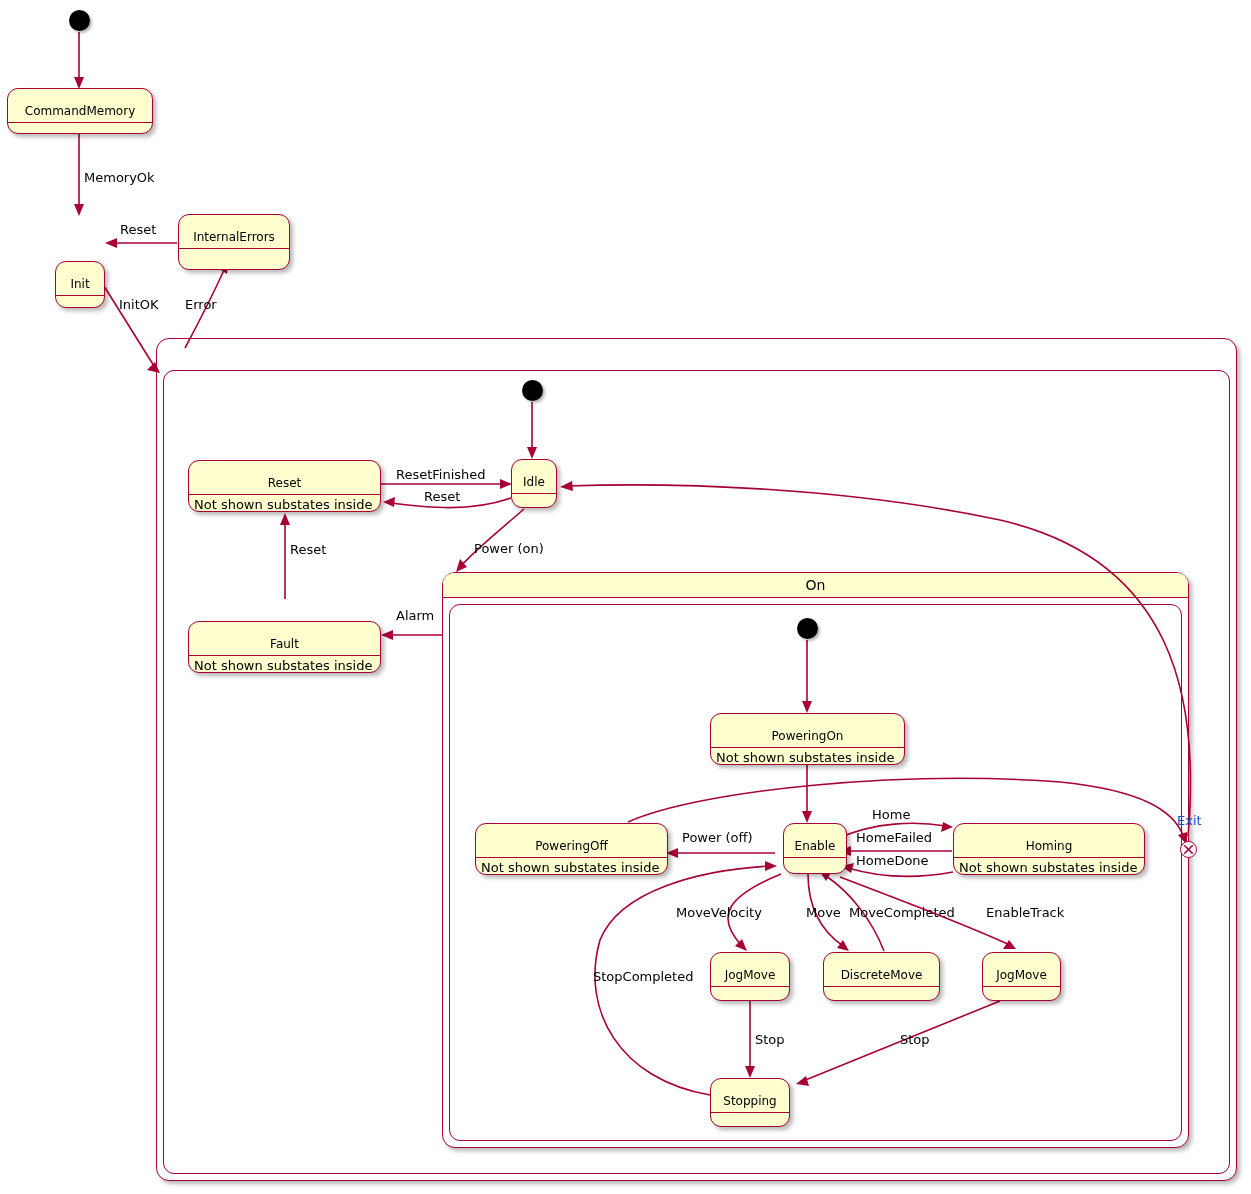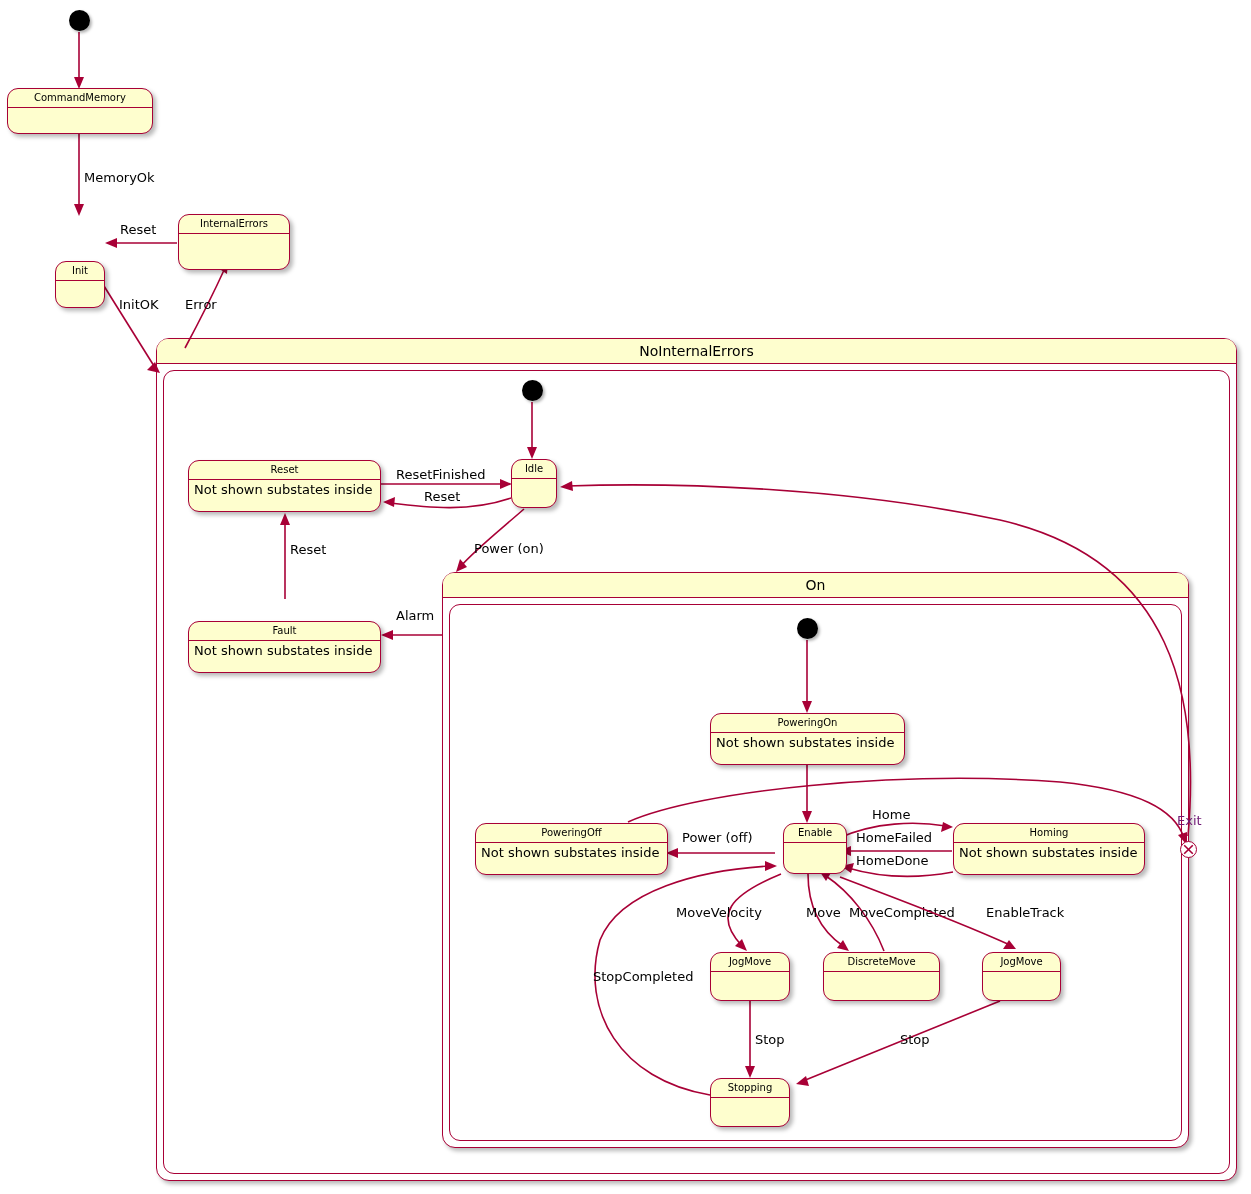--- a/index.html
+++ b/index.html
@@ -77,24 +77,24 @@
     box-sizing: border-box;
     border: 1.8px solid #A80036;
     border-radius: 11px;
     background: #FEFECE;
     box-shadow: 3px 3px 4px rgba(0,0,0,0.28);
     overflow: hidden;
   }
   .state .st-name {
     box-sizing: border-box;
     text-align: center;
-    font-size: 10px;
+    font-size: 12px;
     color: #000000;
     border-bottom: 1.8px solid #A80036;
-    padding: 3px 8px 4px 8px;
+    padding: 15px 8px 4px 8px;
     white-space: nowrap;
   }
   .state .st-body {
     box-sizing: border-box;
     font-size: 13px;
     color: #000000;
     padding: 2px 5px 3px 5px;
     white-space: nowrap;
   }
   .state .st-body.empty {
@@ -111,31 +111,30 @@
     position: absolute;
     border-radius: 50%;
     border: 1.8px solid #A80036;
     background: #FFFFFF;
     box-sizing: border-box;
   }
   .exit-node svg { display: block; }
   .exit-label {
     position: absolute;
     font-size: 13px;
-    color: #701a75;
+    color: #1d4ed8;
     white-space: nowrap;
   }
 </style>
 </head>
 <body>
 
 <div id="diagram-root">
 
   <div class="composite" style="left:156px; top:338px; width:1081px; height:843px;">
-    <div class="comp-title">NoInternalErrors</div>
     <div class="comp-region"></div>
   </div>
 
   <div class="composite" style="left:442px; top:572px; width:747px; height:576px;">
     <div class="comp-title">On</div>
     <div class="comp-region"></div>
   </div>
 
   <svg class="layer" viewBox="0 0 1251 1194">
 

